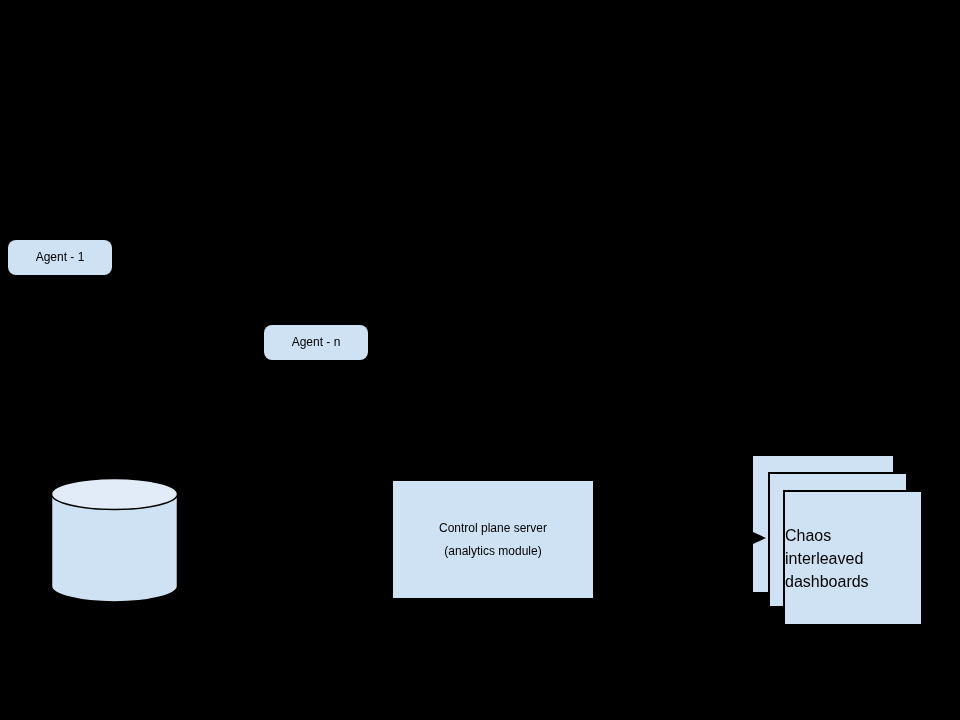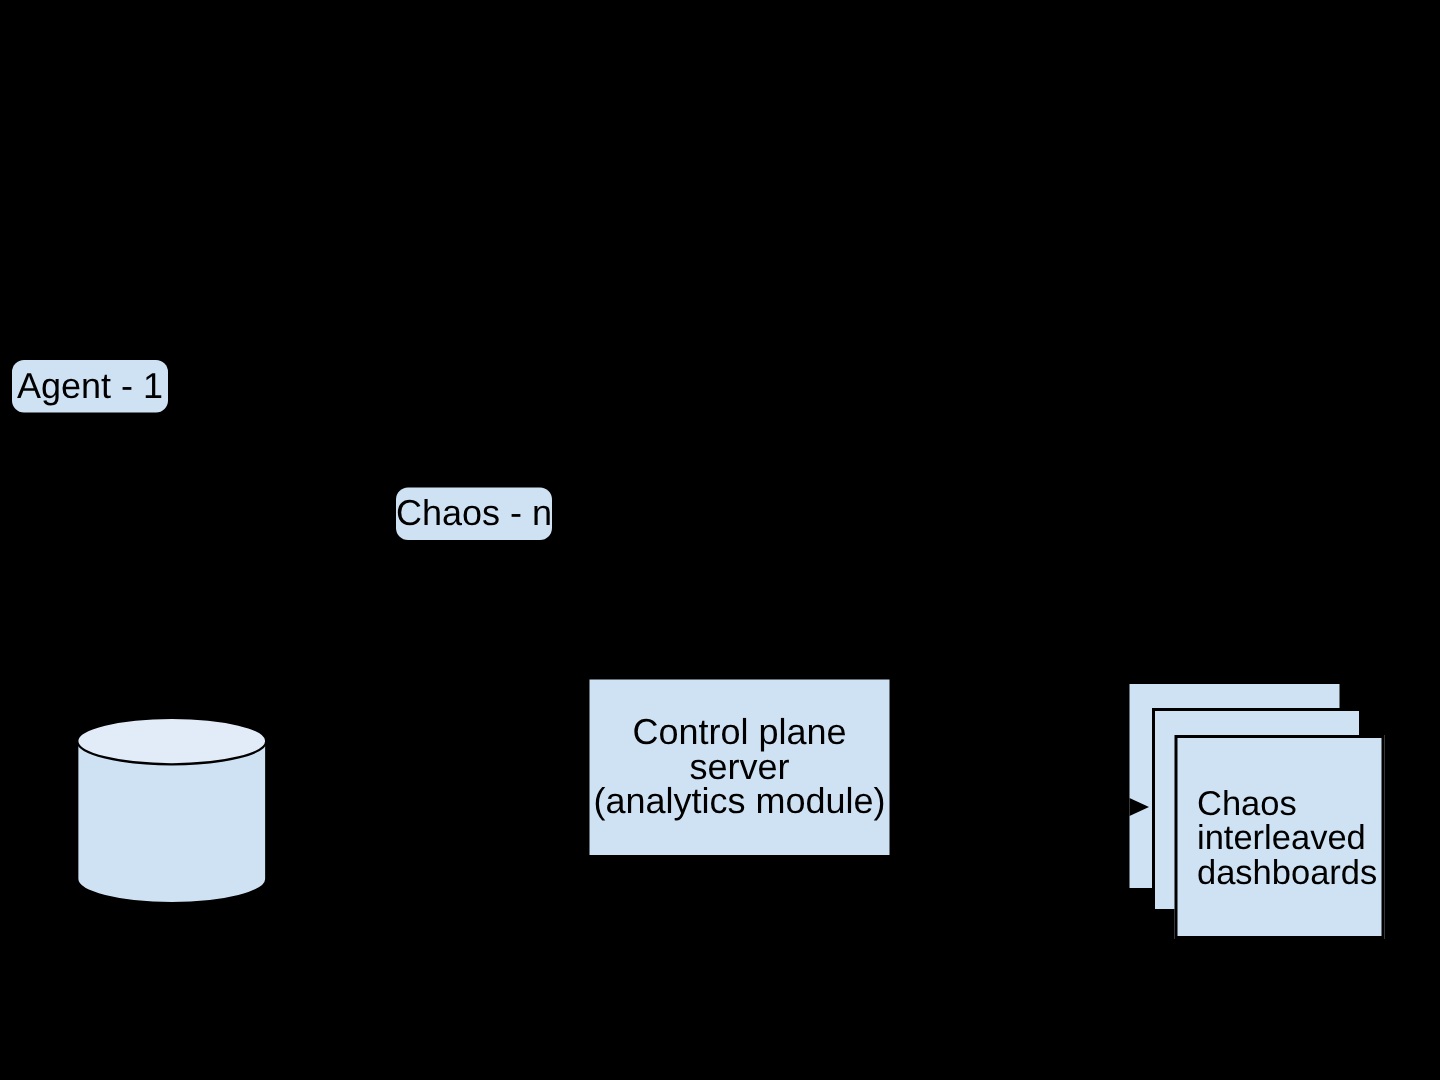--- a/index.html
+++ b/index.html
@@ -13,21 +13,21 @@
     height: 720px;
     background: #000000;
     overflow: hidden;
     font-family: "Liberation Sans", sans-serif;
     color: #000000;
   }
   .node {
     position: absolute;
     background: #cfe2f3;
     box-sizing: border-box;
-    font-size: 24px;
+    font-size: 12px;
     line-height: 23px;
     color: #000000;
   }
   .agent {
     width: 104px;
     height: 35px;
     border-radius: 8px;
     display: flex;
     align-items: center;
     justify-content: center;
@@ -49,21 +49,21 @@
     left: 62px;
     top: 528px;
     width: 112px;
     white-space: pre-line;
     font-size: 20px;
     line-height: 23px;
   }
 
   #control-plane {
     left: 393px;
-    top: 453px;
+    top: 481px;
     width: 200px;
     height: 117px;
     display: flex;
     align-items: center;
     justify-content: center;
     text-align: center;
     white-space: pre-line;
   }
 
   .card {
@@ -74,23 +74,23 @@
     box-sizing: border-box;
   }
   #card-back   { left: 753px; top: 456px; }
   #card-middle { left: 768px; top: 472px; border: 2px solid #000; }
   #card-front  {
     left: 783px; top: 490px;
     border: 2px solid #000;
     display: flex;
     flex-direction: column;
     justify-content: center;
-    padding-left: 13px;
+    padding-left: 0;
     white-space: pre-line;
-    font-size: 23px;
+    font-size: 16px;
     line-height: 23px;
   }
 
   #arrowhead {
     position: absolute;
     left: 753px;
     top: 532px;
     width: 0;
     height: 0;
     border-top: 6.5px solid transparent;
@@ -101,21 +101,21 @@
 </style>
 </head>
 <body>
 
 <div id="canvas">
 
   <div class="node agent" id="agent-1">
     <span>Agent - 1</span>
   </div>
   <div class="node agent" id="agent-n">
-    <span>Chaos - n</span>
+    <span>Agent - n</span>
   </div>
 
   <svg id="cylinder" viewBox="0 0 129 128">
     <path d="M1.5,17 L1.5,109 A63,16 0 0 0 127.5,109 L127.5,17 Z" fill="#cfe2f3" stroke="#000000" stroke-width="1.5"></path>
     <ellipse cx="64.5" cy="17" rx="63" ry="15.5" fill="#e2ecf8" stroke="#000000" stroke-width="1.5"></ellipse>
   </svg>
 
   <div class="node" id="control-plane">
     <span>Control plane server
 (analytics module)</span>

